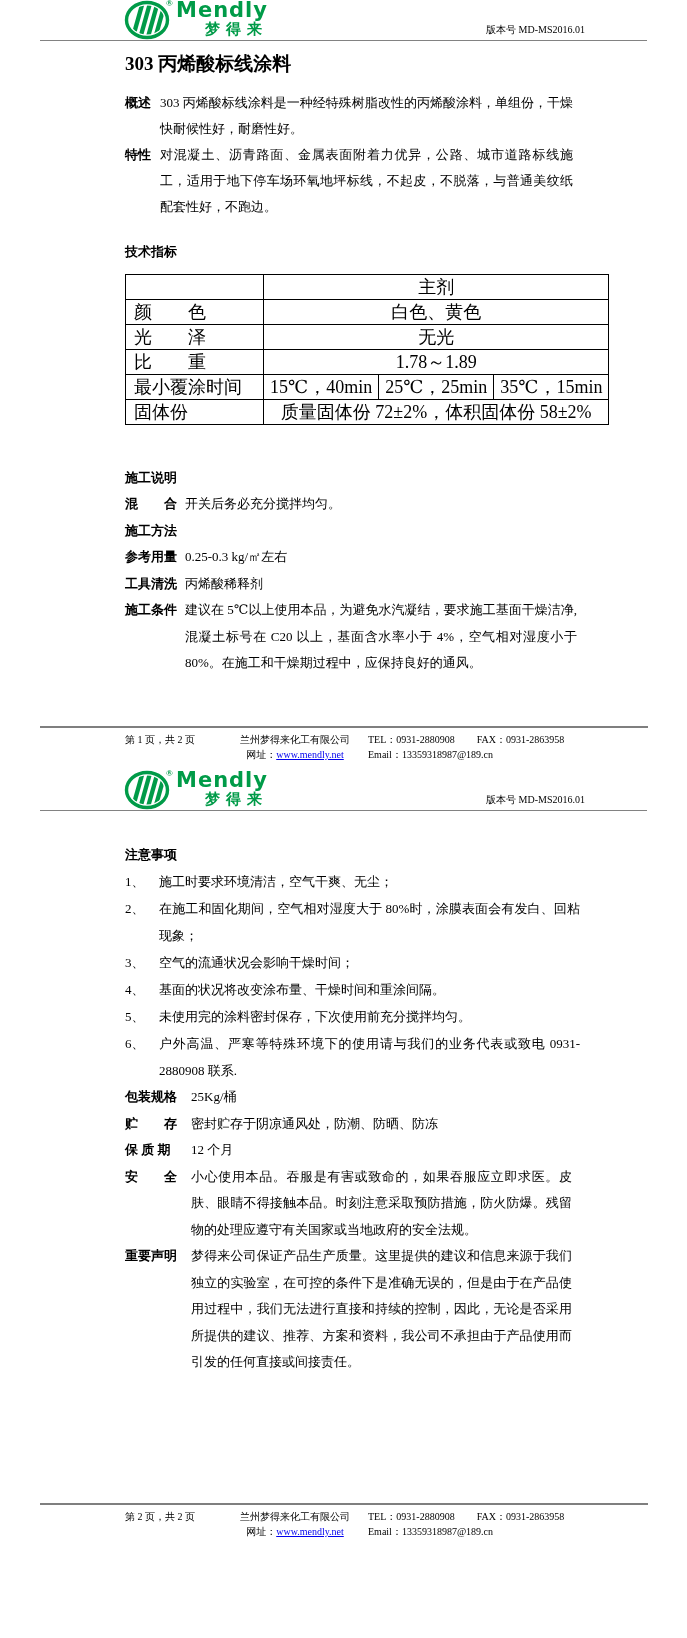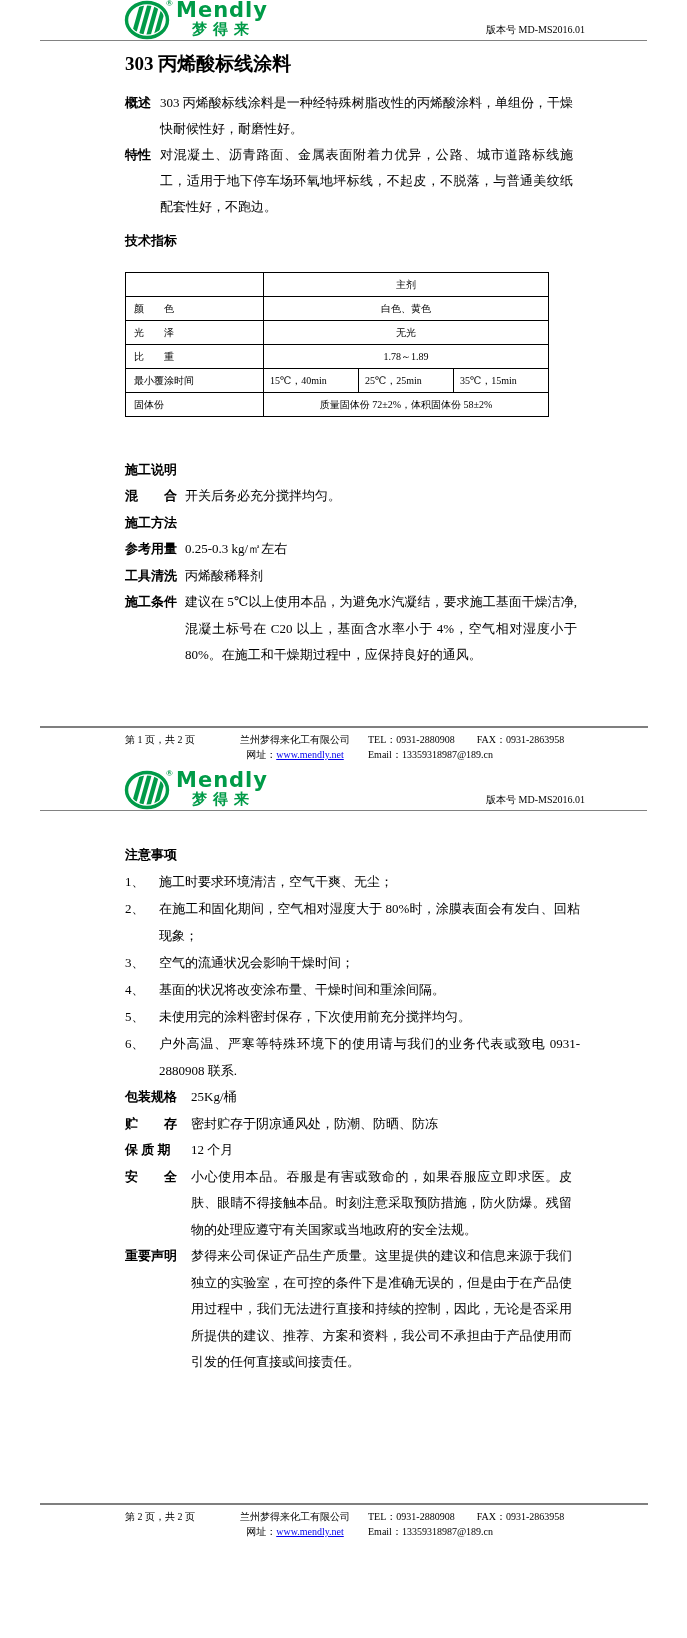--- a/index.html
+++ b/index.html
@@ -9,34 +9,34 @@
     font-size:13px;
   }
   .page{position:relative;width:687px;height:770px;overflow:hidden;}
 
   
   .hdr{display:flex;justify-content:space-between;align-items:flex-end;margin:0 40px;height:40px;}
   .brand{position:relative;display:flex;align-items:flex-start;margin-left:84px;padding-top:2px;}
   .brand .reg{position:absolute;left:42px;top:0;font-size:9px;color:#009B48;font-weight:bold;}
   .bname{margin-left:6px;}
   .bname .en{color:#009B48;font-weight:bold;font-size:21px;line-height:21px;letter-spacing:1px;font-family:"DejaVu Sans",sans-serif;}
-  .bname .cn{color:#009B48;font-weight:bold;font-size:15px;line-height:16px;letter-spacing:6px;margin-left:16px;}
+  .bname .cn{color:#009B48;font-weight:bold;font-size:15px;line-height:16px;letter-spacing:6px;margin-left:16px;text-align:right;}
   .ver{font-size:10px;margin-right:62px;margin-bottom:3px;white-space:nowrap;}
   .hrule{border-top:1px solid #828282;margin:0 40px;}
 
   
   .title{font-size:19px;font-weight:bold;margin:9px 0 13px 125px;line-height:27px;}
   .sect{display:flex;margin-left:125px;line-height:26px;}
   .s-lbl{width:35px;font-weight:bold;flex-shrink:0;}
   .s-txt{width:413px;text-align:justify;}
   .h2{font-weight:bold;margin-left:125px;line-height:26px;}
-  .h2.tech{margin-top:8px;}
+  .h2.tech{margin-top:19px;}
   .h2.constr{margin-top:40px;margin-bottom:0;}
 
-  table.spec{border-collapse:collapse;margin:18px 0 0 125px;font-size:10px;}
+  table.spec{border-collapse:collapse;margin:9px 0 0 125px;font-size:18px;}
   table.spec td{border:1px solid #000;height:23px;padding:0 6px;white-space:nowrap;}
   table.spec td.c0{width:123px;padding-left:8px;}
   table.spec td.cc{width:82px;}
   table.spec td.ctr{text-align:center;}
 
   .crow{display:flex;margin-left:125px;line-height:26.5px;}
   .c-lbl{width:60px;font-weight:bold;flex-shrink:0;}
   .c-txt{width:392px;text-align:justify;}
 
   

